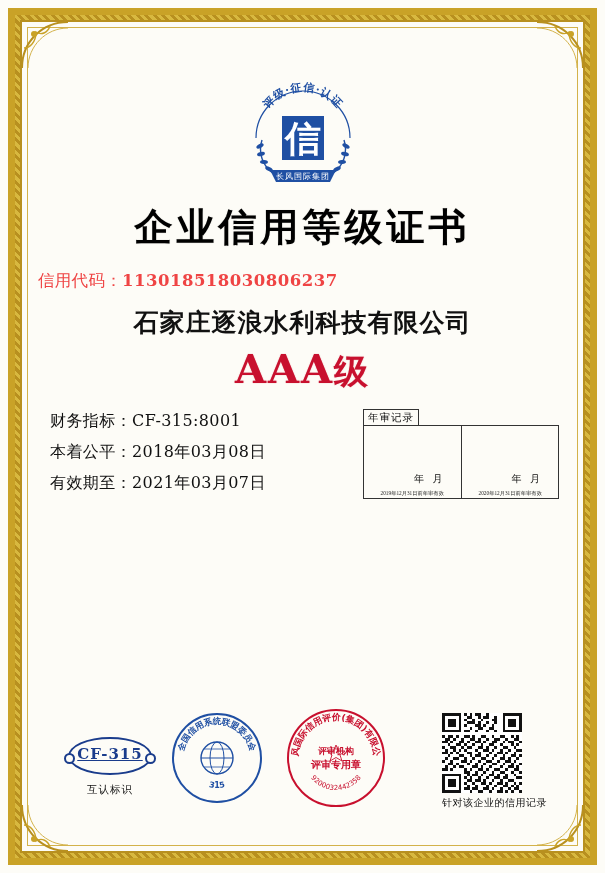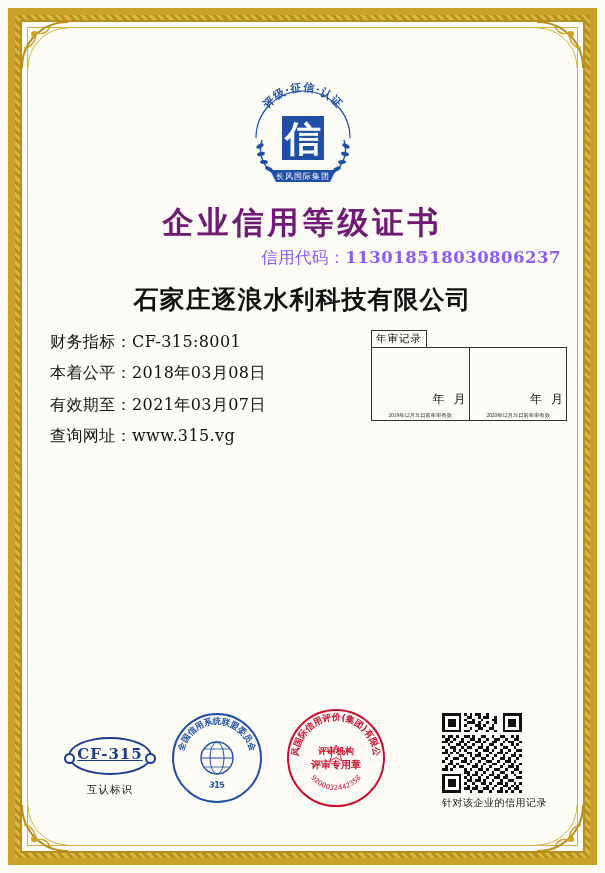--- a/index.html
+++ b/index.html
@@ -77,34 +77,34 @@
     display: inline-block;
     position: relative;
     width: 126px;
     height: 118px;
   }
 
   
   .cert-title {
     text-align: center;
     font-family: "DejaVu Serif", serif;
-    font-size: 31px;
+    font-size: 38px;
     font-weight: bold;
     letter-spacing: 4px;
-    color: #701a75;
+    color: #000000;
     margin-top: 10px;
     line-height: 1.2;
     text-shadow: 0 0 1px rgba(0,0,0,.25);
   }
 
   .code-line {
-    text-align: right;
+    text-align: left;
     font-size: 16.5px;
-    color: #8b5cf6;
-    margin-top: 6px;
+    color: #ef4444;
+    margin-top: 20px;
     padding-right: 6px;
     letter-spacing: 0.3px;
   }
   .code-line .code-val {
     font-family: "DejaVu Serif", serif;
     font-weight: bold;
     letter-spacing: 0.5px;
   }
 
   .company {
@@ -156,20 +156,21 @@
     line-height: 1.95;
     letter-spacing: 0.4px;
   }
   .details .line .val {
     font-family: "DejaVu Serif", serif;
     text-align: right;
   }
 
   .audit-box {
     width: 196px;
+    margin-right: 8px;
     margin-top: 2px;
   }
   .audit-title {
     font-size: 10.5px;
     color: #111;
     border: 1px solid #333;
     border-bottom: none;
     padding: 1px 4px;
     display: inline-block;
     line-height: 1.3;
@@ -181,22 +182,22 @@
     height: 72px;
   }
   .audit-cell {
     flex: 1 1 50%;
     position: relative;
   }
   .audit-cell + .audit-cell { border-left: 1px solid #333; }
   .audit-cell .ym {
     position: absolute;
     bottom: 12px;
-    right: 0;
-    font-size: 12px;
+    right: 15px;
+    font-size: 10px;
     color: #111;
     letter-spacing: 3px;
   }
   .audit-cell .foot {
     position: absolute;
     bottom: 1px;
     left: 0;
     right: 0;
     text-align: center;
     font-size: 5.5px;
@@ -365,34 +366,34 @@
 
     <div class="cert-title">企业信用等级证书</div>
 
     <div class="code-line">
       <span>信用代码：</span><span class="code-val">113018518030806237</span>
     </div>
 
     <div class="company">石家庄逐浪水利科技有限公司</div>
 
 
+    <div class="grade">
+      <span>AAA</span><span class="grade-suffix">级</span>
+    </div>
 
     <div class="mid-row">
       <div class="details">
         <div class="line">
           <span>财务指标：</span><span class="val">CF-315:8001</span>
         </div>
         <div class="line">
           <span>本着公平：</span><span class="val">2018年03月08日</span>
         </div>
         <div class="line">
           <span>有效期至：</span><span class="val">2021年03月07日</span>
-        </div>
-        <div class="line">
-          <span>查询网址：</span><span class="val">www.315.vg</span>
         </div>
       </div>
 
       <div class="audit-box">
         <div class="audit-title">年审记录</div>
         <div class="audit-grid">
           <div class="audit-cell">
             <div class="ym">年  月</div>
             <div class="foot">2019年12月31日前年审有效</div>
           </div>

